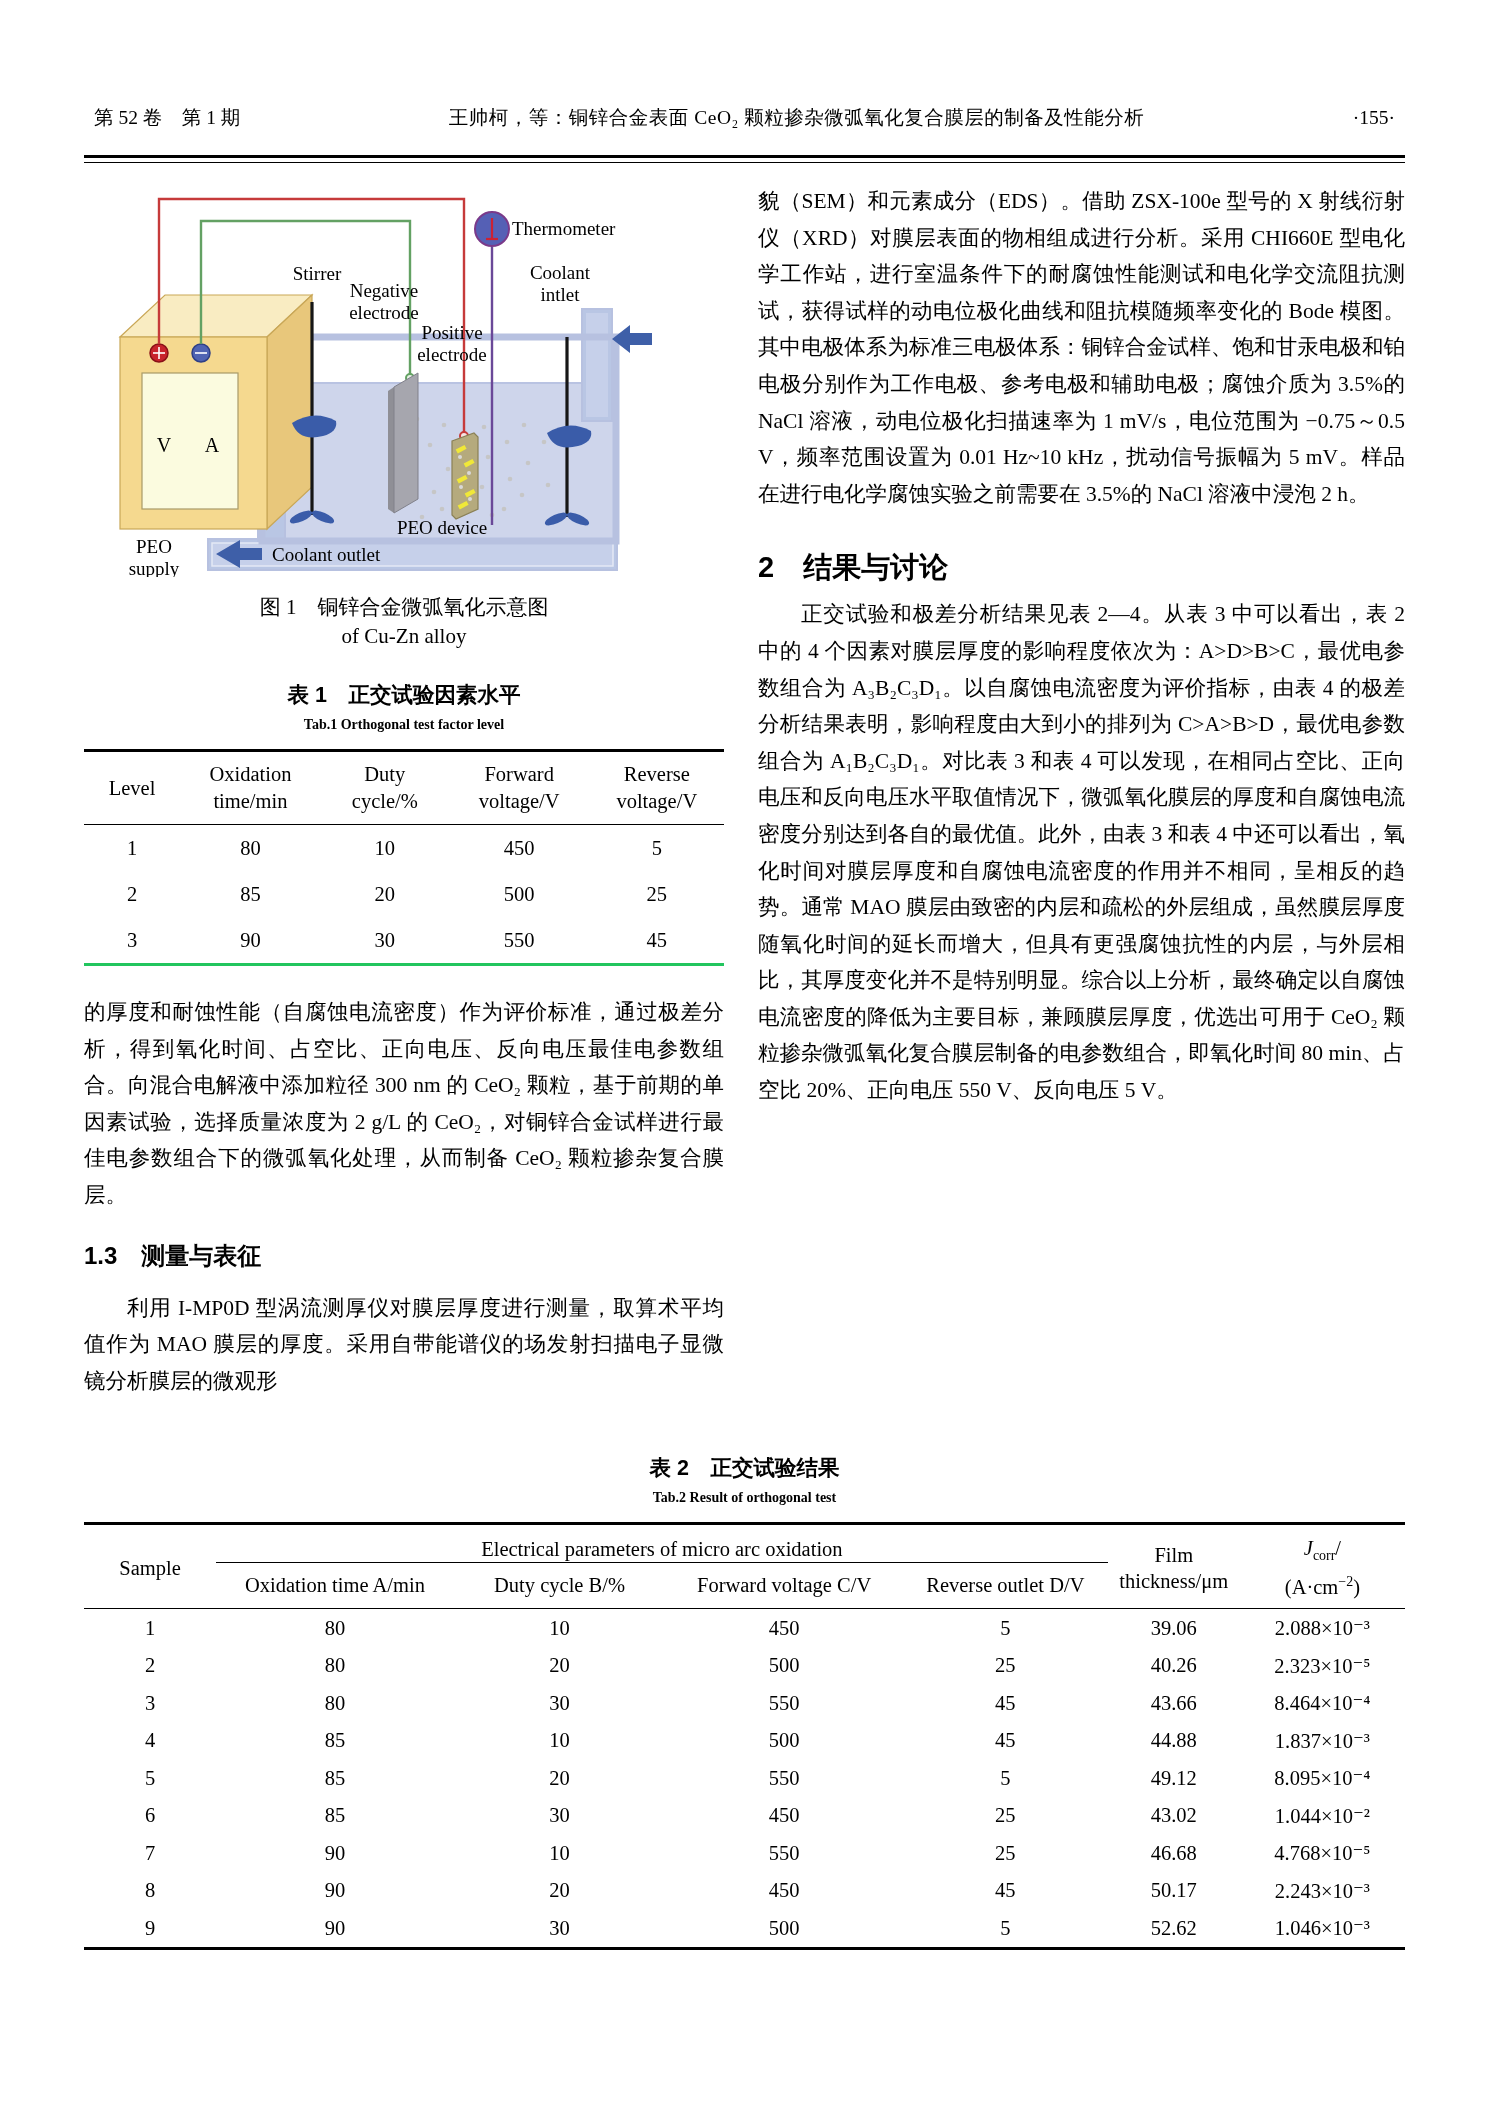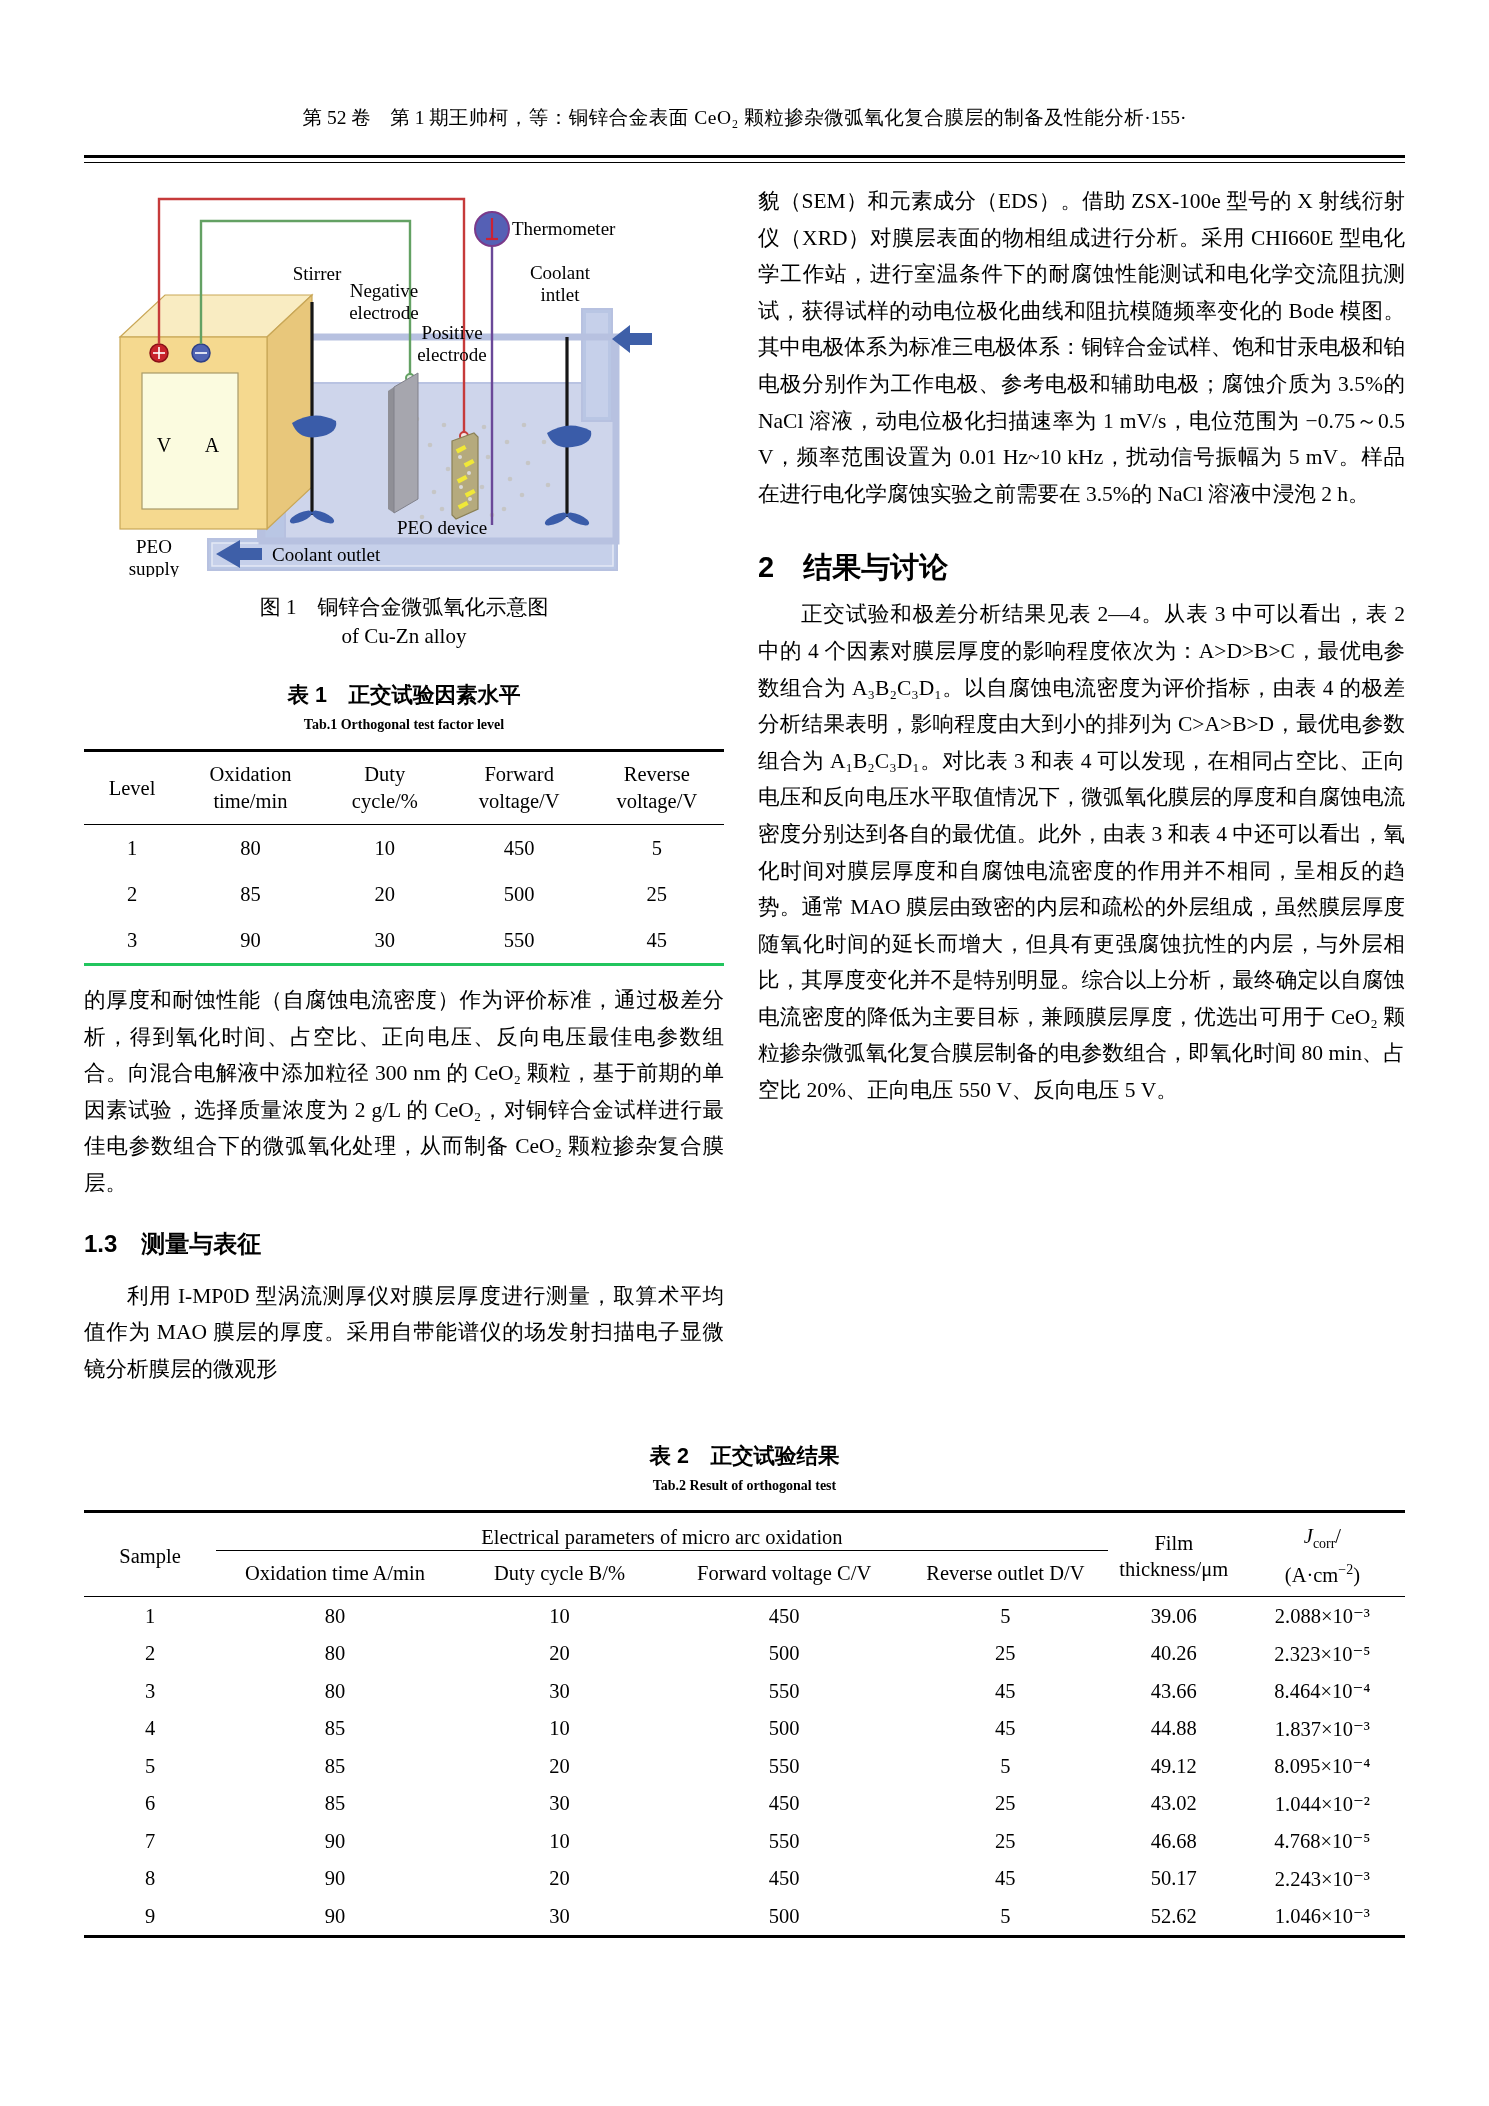--- a/index.html
+++ b/index.html
@@ -2,21 +2,21 @@
 <html style="--wire-positive: #c63a3a; --wire-negative: #63a163; --tank-wall: #b7c1e0; --water: #ced5eb; --duct: #b9c6e4; --supply-front: #f5d98f; --supply-top: #f9ecc2; --supply-side: #e8c77b; --screen: #fbfbdf; --stirrer-blue: #3a5ca9; --arrow-blue: #3e5fa8; --thermometer-fill: #5560b5; --thermometer-stem: #6a4898; --electrode-gray: #a6a6ae; --sample-tan: #b5aa7d; --speck-yellow: #f0e838;"><head>
 <meta charset="utf-8">
 <style>
   html,body{margin:0;padding:0;background:#9a9a9a;}
   .page{
     width:1489px;height:2106px;margin:0 auto;background:#ffffff;color:#000;
     position:relative;box-sizing:border-box;padding:104px 84px 0 84px;
     font-family:"Liberation Serif","DejaVu Serif",serif;overflow:hidden;
   }
   
-  .page-header{display:flex;justify-content:center;align-items:baseline;font-size:19.5px;padding:0 10px;}
+  .page-header{display:flex;justify-content:space-between;align-items:baseline;font-size:19.5px;padding:0 10px;}
   .ph-center{letter-spacing:.5px;}
   .header-rule{margin-top:24px;border-top:3px solid #000;border-bottom:1.6px solid #000;height:4px;}
   
   .columns{display:flex;gap:34px;margin-top:20px;}
   .col-left{flex:0 0 640px;width:640px;}
   .col-right{flex:1;min-width:0;}
   .para{font-size:21.5px;line-height:36.6px;text-align:justify;margin:0;}
   .para.indent{text-indent:2em;}
   .sec-heading{font-family:"Liberation Sans","DejaVu Sans",sans-serif;font-size:24px;font-weight:bold;margin:26px 0 18px 0;}
   .chapter-heading{font-family:"Liberation Sans","DejaVu Sans",sans-serif;font-size:29px;font-weight:bold;margin:36px 0 8px 0;}
@@ -248,21 +248,21 @@
             <tr>
               <td>3</td>
               <td>90</td>
               <td>30</td>
               <td>550</td>
               <td>45</td>
             </tr>
           </tbody>
       </table>
 
-      <p class="para" style="margin-top:16px;">的厚度和耐蚀性能（自腐蚀电流密度）作为评价标准，通过极差分析，得到氧化时间、占空比、正向电压、反向电压最佳电参数组合。向混合电解液中添加粒径 300 nm 的 CeO₂ 颗粒，基于前期的单因素试验，选择质量浓度为 2 g/L 的 CeO₂，对铜锌合金试样进行最佳电参数组合下的微弧氧化处理，从而制备 CeO₂ 颗粒掺杂复合膜层。</p>
+      <p class="para" style="margin-top:28px;">的厚度和耐蚀性能（自腐蚀电流密度）作为评价标准，通过极差分析，得到氧化时间、占空比、正向电压、反向电压最佳电参数组合。向混合电解液中添加粒径 300 nm 的 CeO₂ 颗粒，基于前期的单因素试验，选择质量浓度为 2 g/L 的 CeO₂，对铜锌合金试样进行最佳电参数组合下的微弧氧化处理，从而制备 CeO₂ 颗粒掺杂复合膜层。</p>
 
       <h3 class="sec-heading">1.3　测量与表征</h3>
 
       <p class="para indent">利用 I-MP0D 型涡流测厚仪对膜层厚度进行测量，取算术平均值作为 MAO 膜层的厚度。采用自带能谱仪的场发射扫描电子显微镜分析膜层的微观形</p>
     </div>
 
     <div class="col-right">
       <p class="para">貌（SEM）和元素成分（EDS）。借助 ZSX-100e 型号的 X 射线衍射仪（XRD）对膜层表面的物相组成进行分析。采用 CHI660E 型电化学工作站，进行室温条件下的耐腐蚀性能测试和电化学交流阻抗测试，获得试样的动电位极化曲线和阻抗模随频率变化的 Bode 模图。其中电极体系为标准三电极体系：铜锌合金试样、饱和甘汞电极和铂电极分别作为工作电极、参考电极和辅助电极；腐蚀介质为 3.5%的 NaCl 溶液，动电位极化扫描速率为 1 mV/s，电位范围为 −0.75～0.5 V，频率范围设置为 0.01 Hz~10 kHz，扰动信号振幅为 5 mV。样品在进行电化学腐蚀实验之前需要在 3.5%的 NaCl 溶液中浸泡 2 h。</p>
 
       <h2 class="chapter-heading">2　结果与讨论</h2>

